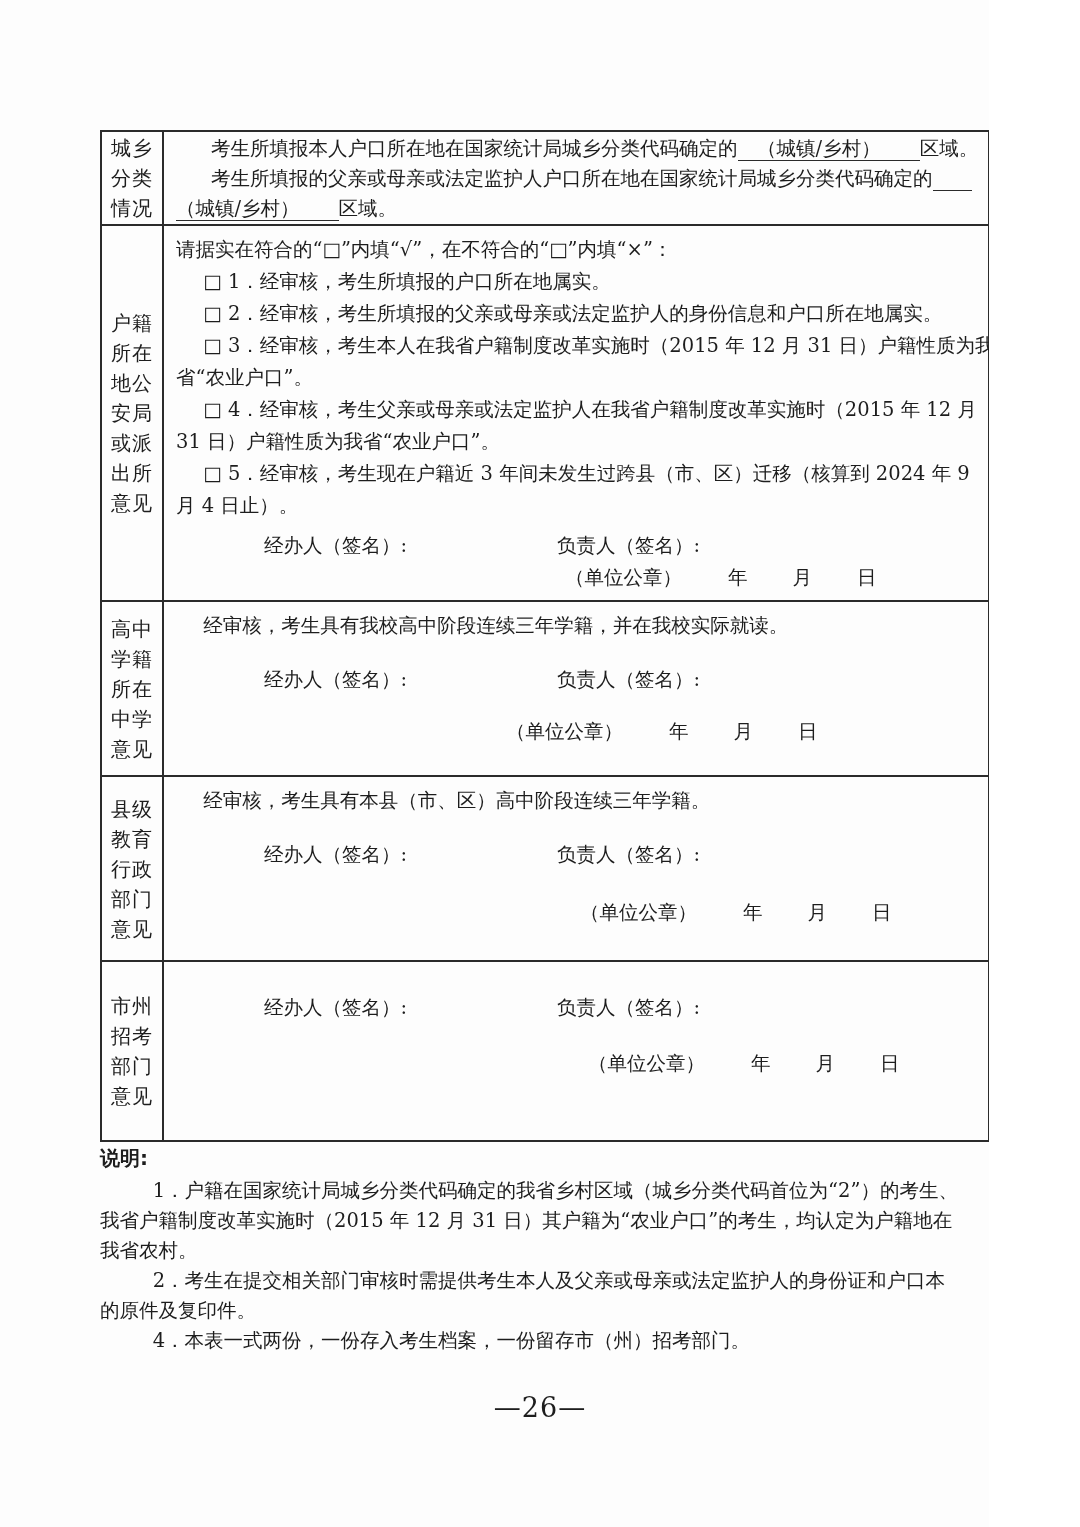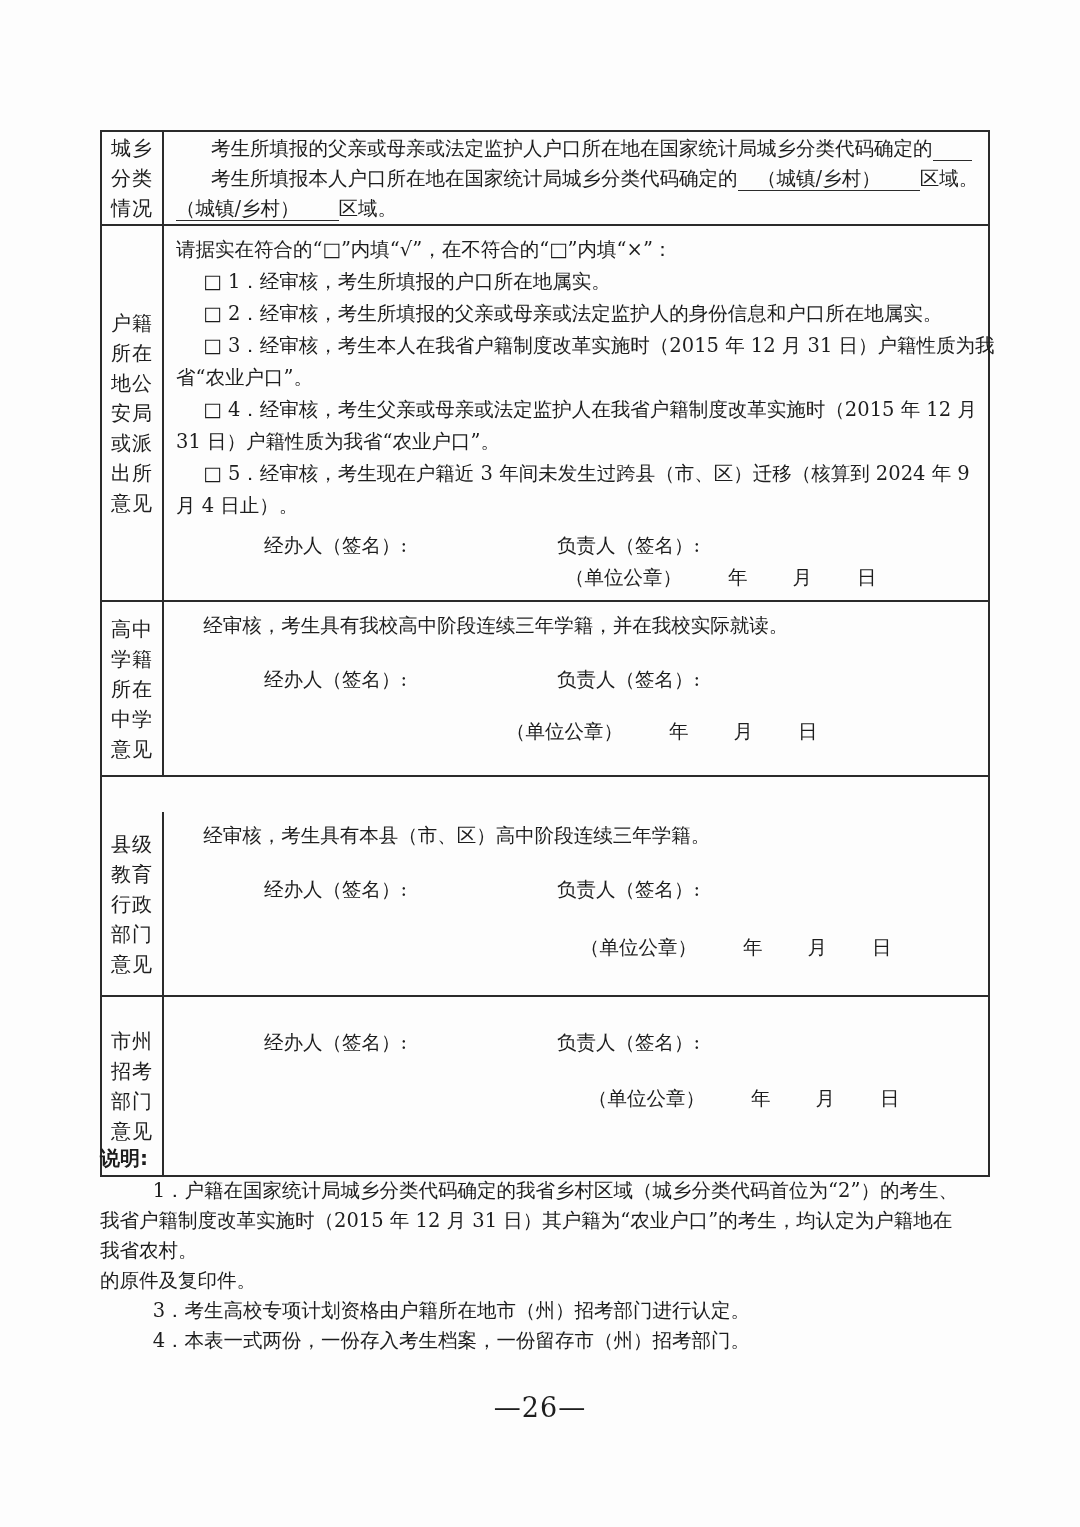--- a/index.html
+++ b/index.html
@@ -1,18 +1,18 @@
 <!DOCTYPE html>
 <html><head>
 <meta charset="utf-8">
 <style>
   html,body{margin:0;padding:0;background:#ffffff;}
   .page{
     position:relative;
-    width:1080px;height:1527px;
+    width:989px;height:1527px;
     background:#fdfdfd;
     color:#1d1d1d;
     font-family:"DejaVu Serif","Liberation Serif",serif;
     overflow:hidden;
   }
   
   .form-table{
     position:absolute;left:100px;top:130px;width:886px;
     border:2px solid #2b2b2b;
   }
@@ -22,21 +22,21 @@
     flex:0 0 60px;
     border-right:2px solid #2b2b2b;
     display:flex;flex-direction:column;justify-content:center;align-items:center;
     font-size:20px;line-height:30px;letter-spacing:1px;
   }
   .ccell{flex:1;font-size:19.5px;line-height:32px;padding:8px 6px 0 12px;}
   .ccell div{white-space:nowrap;}
   .h-r1{min-height:90px;}
   .h-r2{min-height:374px;}
   .h-r3{min-height:173px;}
-  .h-r4{min-height:183px;margin-top:35px;}
+  .h-r4{min-height:183px;}
   .h-r5{min-height:178px;}
   .ccell-r1{line-height:30px;padding-top:2px;}
   .ind2{text-indent:1.8em;}
   .ccell .ind{text-indent:1.4em;}
   .ul{border-bottom:1.5px solid #2b2b2b;}
   .stmt{text-indent:1.4em;}
   
   .sig-line{padding-left:88px;}
   .sig-line .sig-mgr{margin-left:150px;}
   .r2-sig{margin-top:8px;}
@@ -69,22 +69,22 @@
 
   <div class="form-table">
 
     <div class="frow h-r1">
       <div class="label-cell">
           <div>城乡</div>
           <div>分类</div>
           <div>情况</div>
         </div>
       <div class="ccell ccell-r1">
+        <div class="ind2"><span>考生所填报本人户口所在地在国家统计局城乡分类代码确定的</span><span class="ul">　（城镇/乡村）　　</span><span>区域。</span></div>
         <div class="ind2"><span>考生所填报的父亲或母亲或法定监护人户口所在地在国家统计局城乡分类代码确定的</span><span class="ul">　　</span></div>
-        <div class="ind2"><span>考生所填报本人户口所在地在国家统计局城乡分类代码确定的</span><span class="ul">　（城镇/乡村）　　</span><span>区域。</span></div>
         <div><span class="ul">（城镇/乡村）　　</span><span>区域。</span></div>
       </div>
     </div>
 
     <div class="frow h-r2">
       <div class="label-cell">
           <div>户籍</div>
           <div>所在</div>
           <div>地公</div>
           <div>安局</div>
@@ -169,21 +169,21 @@
     </div>
 
   </div>
 
   <div class="notes">
     <div class="notes-heading">说明:</div>
     <div>
         <div class="ind">1．户籍在国家统计局城乡分类代码确定的我省乡村区域（城乡分类代码首位为“2”）的考生、</div>
         <div>我省户籍制度改革实施时（2015 年 12 月 31 日）其户籍为“农业户口”的考生，均认定为户籍地在</div>
         <div>我省农村。</div>
+        <div class="ind">2．考生在提交相关部门审核时需提供考生本人及父亲或母亲或法定监护人的身份证和户口本</div>
         <div>的原件及复印件。</div>
-        <div class="ind">3．考生高校专项计划资格由户籍所在地市（州）招考部门进行认定。</div>
         <div class="ind">4．本表一式两份，一份存入考生档案，一份留存市（州）招考部门。</div>
       </div>
   </div>
 
   <div class="footer">—26—</div>
 
 </div>
 
 </body></html>

